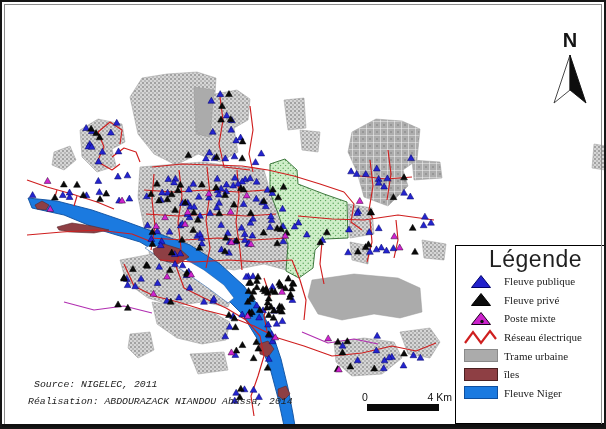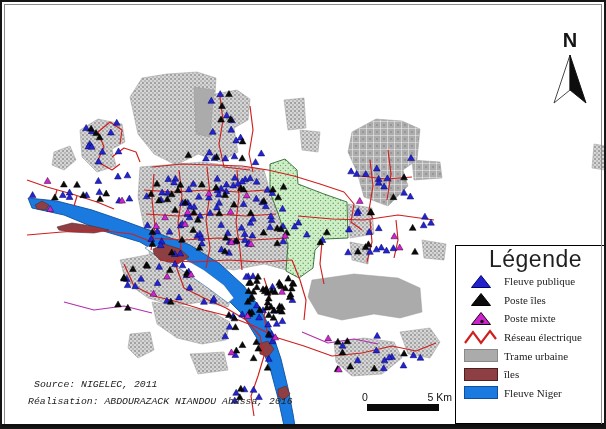--- a/index.html
+++ b/index.html
@@ -504,21 +504,21 @@
             </svg>
           </span>
           <span class="legend-label">Fleuve publique</span>
         </div>
         <div class="legend-row">
           <span class="legend-swatch">
             <svg width="28" height="15">
               <path d="M14 1.5 L4.5 13.5 L23.5 13.5 Z" fill="#0c0c0c" stroke="#000000" stroke-width="1"></path>
             </svg>
           </span>
-          <span class="legend-label">Poste îles</span>
+          <span class="legend-label">Fleuve privé</span>
         </div>
         <div class="legend-row">
           <span class="legend-swatch">
             <svg width="28" height="15">
               <path d="M14 1.5 L4.5 13.5 L23.5 13.5 Z" fill="#cc22cc" stroke="#1a001a" stroke-width="1"></path>
               <circle cx="15" cy="10.5" r="1.7" fill="#111"></circle>
             </svg>
           </span>
           <span class="legend-label">Poste mixte</span>
         </div>
@@ -553,23 +553,23 @@
             </svg>
           </span>
           <span class="legend-label">Fleuve Niger</span>
         </div>
       </div>
   </div>
 
   <div class="scale-bar">
     <div class="scale-labels">
       <span>0</span>
-      <span>5 Km</span>
+      <span>4 Km</span>
     </div>
     <div class="scale-rect"></div>
   </div>
 
   <div class="credit credit-1">Source: NIGELEC, 2011</div>
-  <div class="credit credit-2">Réalisation: ABDOURAZACK NIANDOU Abassa, 2016</div>
+  <div class="credit credit-2">Réalisation: ABDOURAZACK NIANDOU Abassa, 2014</div>
 
   <div class="inner-frame"></div>
   <div class="bottom-strip"></div>
 </div>
 
 </body></html>

